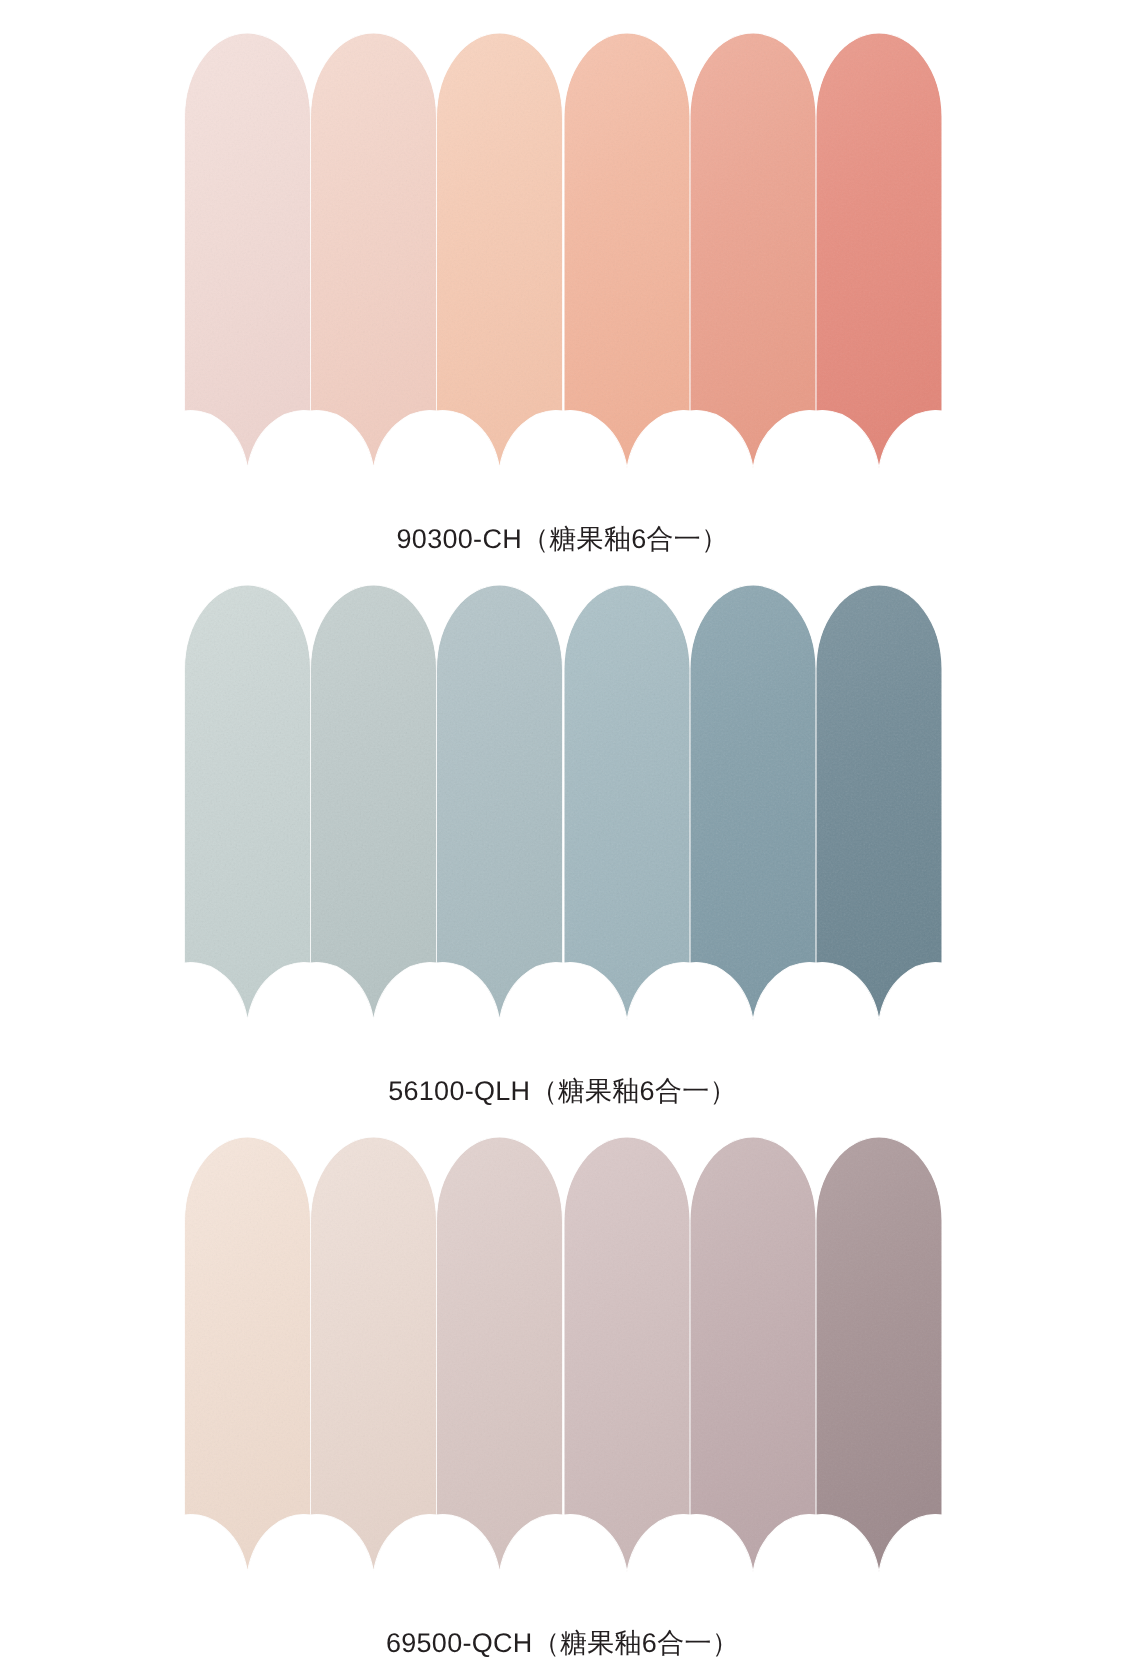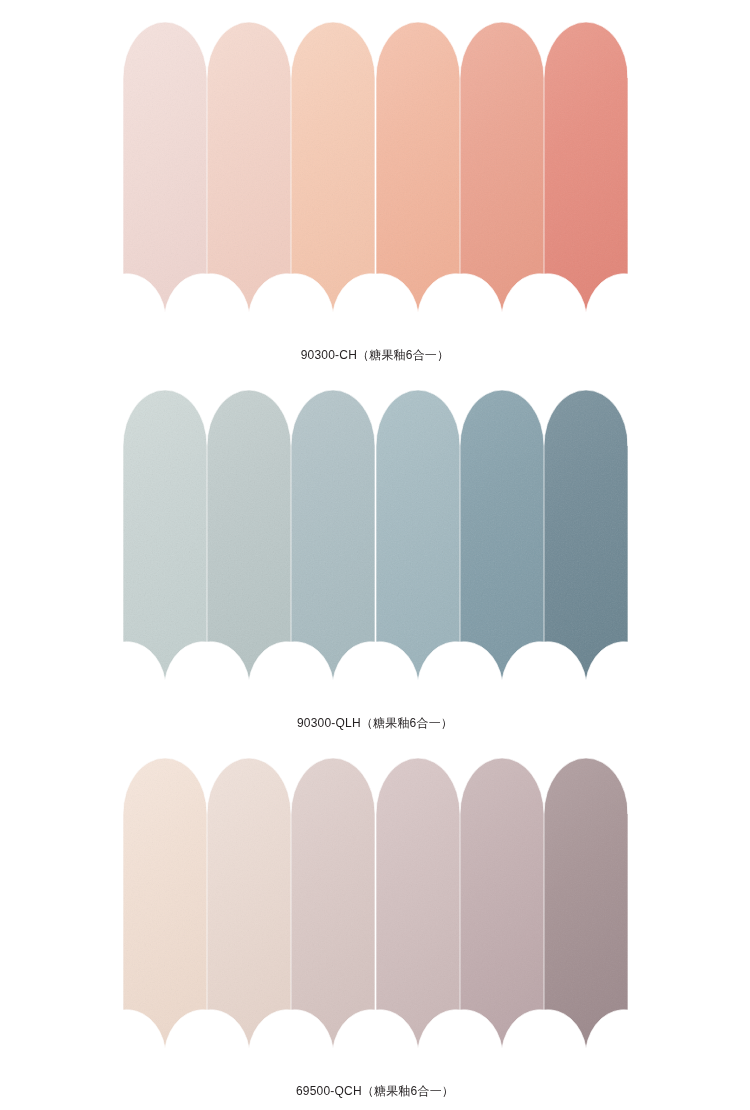--- a/index.html
+++ b/index.html
@@ -42,21 +42,21 @@
   }
   .tile svg {
     display: block;
     width: 84px;
     height: 290px;
   }
 
   .caption {
     width: 750px;
     text-align: center;
-    font-size: 12px;
+    font-size: 18px;
     letter-spacing: .2px;
     color: #231f20;
     font-family: "Liberation Sans", "DejaVu Sans", sans-serif;
     white-space: nowrap;
   }
 
   
   #row-0 { top: 22px; }
   #row-1 { top: 390px; }
   #row-2 { top: 758px; }
@@ -372,21 +372,21 @@
              <path d="M 0 252 L 0 56 A 42 56 0 0 1 84 56 L 84 29.12 L 84 252 A 38.64 47.5 0 0 0 42 290 A 38.64 47.5 0 0 0 0 252 Z"></path>
            </clipPath>
          </defs>
          <path d="M 0 252 L 0 56 A 42 56 0 0 1 84 56 L 84 29.12 L 84 252 A 38.64 47.5 0 0 0 42 290 A 38.64 47.5 0 0 0 0 252 Z" fill="url(#g11)" stroke="#ffffff" stroke-width="0.7"></path>
          <g clip-path="url(#cg11)">
            <rect x="0" y="0" width="84" height="290" filter="url(#ng11)" opacity="0.5"></rect>
          </g>
        </svg>
         </div>
       </div>
-    <div class="caption caption-1">90300-QLH（糖果釉6合一）</div>
+    <div class="caption caption-1">56100-QLH（糖果釉6合一）</div>
   </div>
 
   <div class="swatch-block" id="row-2">
     <div class="tile-strip">
         <div class="tile" style="left: 0px; z-index: 10;">
           <svg viewBox="0 0 84 290" xmlns="http://www.w3.org/2000/svg">
          <defs>
            <linearGradient id="g12" x1="0" y1="0" x2="0.25" y2="1">
              <stop offset="0%" stop-color="#F6E7DD"></stop>
              <stop offset="45%" stop-color="#F2E0D4"></stop>

